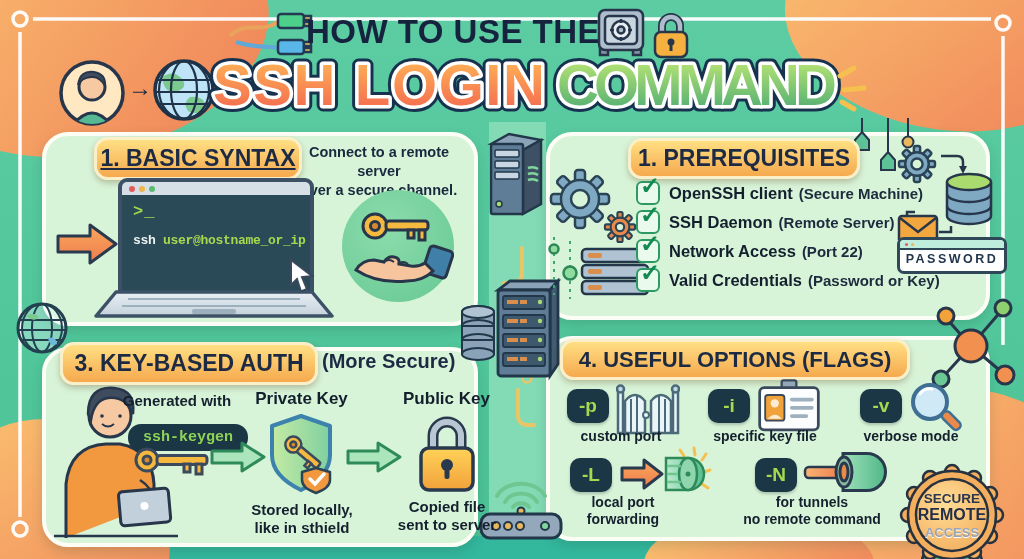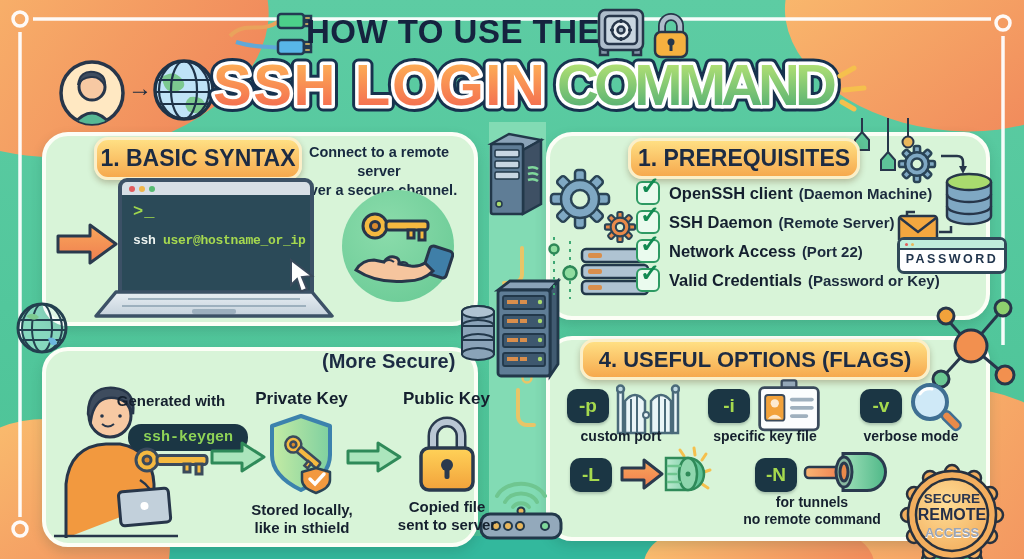--- a/index.html
+++ b/index.html
@@ -319,21 +319,21 @@
     <g stroke="#27364A" stroke-width="2">
       <line x1="12" y1="0" x2="12" y2="14"></line>
       <line x1="38" y1="0" x2="38" y2="34"></line>
       <line x1="58" y1="0" x2="58" y2="18"></line>
       <path d="M12,14 l7,8 v10 h-14 v-10 Z" fill="#5EC498"></path>
       <path d="M38,34 l7,8 v10 h-14 v-10 Z" fill="#5EC498"></path>
       <circle cx="58" cy="24" r="5.5" fill="#E9B75C"></circle>
     </g>
   </svg>
 
-  <div class="badge" style="left:94px;top:137px;width:202px;height:37px;font-size:23px;">1. BASIC SYNTAX</div>
+  <div class="badge" style="left:94px;top:137px;width:202px;height:37px;font-size:23px;text-decoration:underline;">1. BASIC SYNTAX</div>
   <div class="desc" style="left:292px;top:143px;width:174px;">
     <div>Connect to a remote server</div>
     <div>over a secure channel.</div>
   </div>
 
   <svg class="abs" style="left:56px;top:220px" width="64" height="48" viewBox="0 0 64 48">
     <defs>
         <linearGradient id="oa" x1="0" y1="0" x2="0" y2="1">
       <stop offset="0" stop-color="#F9A75B"></stop>
           <stop offset="1" stop-color="#EF7D4F"></stop>
@@ -430,21 +430,21 @@
         <circle cx="94" cy="122.5" r="2.5"></circle>
     </g>
   </svg>
 
   <div class="checklist">
     <div class="checkrow">
       <div class="checkbox">
           <span>✓</span>
         </div>
       <span class="lbl">OpenSSH client</span>
-      <span class="note">(Daemon Machine)</span>
+      <span class="note">(Secure Machine)</span>
     </div>
     <div class="checkrow">
       <div class="checkbox">
           <span>✓</span>
         </div>
       <span class="lbl">SSH Daemon</span>
       <span class="note">(Remote Server)</span>
     </div>
     <div class="checkrow">
       <div class="checkbox">
@@ -488,40 +488,41 @@
   </svg>
 
   <div class="pwbox">
     <div class="bar">
         <i></i>
         <i></i>
       </div>
     <div class="txt">PASSWORD</div>
   </div>
 
+  <div class="badge" style="left:60px;top:342px;width:252px;height:37px;font-size:23px;">3. KEY-BASED AUTH</div>
   <div class="badge-suffix" style="left:322px;top:350px;font-size:20px;">(More Secure)</div>
 
   <svg class="abs" style="left:44px;top:372px" width="140" height="168" viewBox="0 0 140 168">
     <g stroke="#27364A" stroke-width="3">
       <circle cx="66" cy="44" r="21" fill="#F7C9A3"></circle>
       <path d="M44,42 Q44,14 70,16 Q92,18 89,42 Q82,24 64,26 Q50,28 47,48 Z" fill="#3E4C5E" stroke-width="2.5"></path>
       <path d="M58,52 q6,5 12,0" fill="none" stroke-width="2"></path>
       <circle cx="58" cy="44" r="1.8" fill="#27364A" stroke="none"></circle>
       <circle cx="76" cy="44" r="1.8" fill="#27364A" stroke="none"></circle>
       <path d="M22,166 V112 Q26,74 62,72 L76,72 Q108,78 110,112 L110,132" fill="#F2993F"></path>
       <path d="M96,108 q16,10 12,26 l-14,10" fill="#F2993F" stroke-width="2.5"></path>
       <g transform="rotate(-5 100 140)">
         <rect x="76" y="118" width="50" height="34" rx="4" fill="#C2D0DB"></rect>
         <circle cx="101" cy="134" r="4" fill="#FFFFFF" stroke="none"></circle>
       </g>
     </g>
     <line x1="10" y1="164" x2="134" y2="164" stroke="#27364A" stroke-width="2.5"></line>
   </svg>
 
-  <div class="smallcap" style="left:108px;top:392px;width:126px;font-size:15px;">Generated with</div>
+  <div class="smallcap" style="left:114px;top:392px;width:126px;font-size:15px;">Generated with</div>
   <div class="keygen-pill">ssh-keygen</div>
   <svg class="abs" style="left:132px;top:442px" width="88" height="36" viewBox="0 0 88 36">
     <g stroke="#3A4A5C" stroke-width="3">
       <circle cx="15" cy="18" r="11" fill="#F5B940"></circle>
       <rect x="25" y="13.5" width="50" height="9" rx="3" fill="#F5B940"></rect>
       <rect x="52" y="22" width="6" height="8" fill="#F5B940"></rect>
       <rect x="64" y="22" width="6" height="10" fill="#F5B940"></rect>
       <circle cx="15" cy="18" r="4" fill="#D88A2E"></circle>
     </g>
   </svg>
@@ -568,21 +569,21 @@
     <path d="M16,36 V22 a14,14 0 0 1 28,0 V36" fill="none" stroke="#B9C7D4" stroke-width="6"></path>
     <rect x="4" y="34" width="52" height="42" rx="8" fill="url(#pl)" stroke="#2A3A4E" stroke-width="3.5"></rect>
     <circle cx="30" cy="51" r="6" fill="#2A3A4E"></circle>
       <rect x="27.5" y="54" width="5" height="11" rx="2" fill="#2A3A4E"></rect>
   </svg>
   <div class="smallcap" style="left:388px;top:498px;width:118px;font-size:15px;">
     <div>Copied file</div>
     <div>sent to server</div>
   </div>
 
-  <div class="badge" style="left:580px;top:339px;width:344px;height:35px;font-size:22px;">4. USEFUL OPTIONS (FLAGS)</div>
+  <div class="badge" style="left:560px;top:339px;width:344px;height:35px;font-size:22px;">4. USEFUL OPTIONS (FLAGS)</div>
 
   <div class="flagchip" style="left:567px;top:389px;">-p</div>
   <svg class="abs" style="left:616px;top:381px" width="64" height="54" viewBox="0 0 64 54">
     <g stroke="#4A6A7A" stroke-width="2.5" fill="#E9F5F8">
       <rect x="2" y="10" width="5" height="42"></rect>
         <circle cx="4.5" cy="8" r="3.5" fill="#BFD9E2"></circle>
       <rect x="57" y="10" width="5" height="42"></rect>
         <circle cx="59.5" cy="8" r="3.5" fill="#BFD9E2"></circle>
       <path d="M9,20 Q19,8 29,20 V52 H9 Z"></path>
       <path d="M35,20 Q45,8 55,20 V52 H35 Z"></path>
@@ -638,20 +639,24 @@
       <path d="M48,14 h22 a16,16 0 0 1 0,32 h-22 Z" fill="url(#tn1)"></path>
       <ellipse cx="70" cy="30" rx="9" ry="16" fill="#8FD6AE"></ellipse>
     </g>
     <g stroke="#6FC690" stroke-width="2.5" stroke-linecap="round">
       <line x1="50" y1="22" x2="62" y2="22"></line>
         <line x1="50" y1="30" x2="58" y2="30"></line>
         <line x1="50" y1="38" x2="62" y2="38"></line>
     </g>
     <circle cx="70" cy="30" r="2.5" fill="#2F8A59"></circle>
   </svg>
+  <div class="flaglabel" style="left:562px;top:494px;width:122px;">
+    <div>local port</div>
+    <div>forwarding</div>
+  </div>
 
   <div class="flagchip" style="left:755px;top:458px;">-N</div>
   <svg class="abs" style="left:803px;top:450px" width="86" height="48" viewBox="0 0 86 48">
     <defs>
       <linearGradient id="bm" x1="0" y1="0" x2="1" y2="0">
         <stop offset="0" stop-color="#F9B573"></stop>
           <stop offset="1" stop-color="#EF7D4F"></stop>
         </linearGradient>
       <linearGradient id="tn2" x1="0" y1="0" x2="1" y2="0">
         <stop offset="0" stop-color="#9FE0B9"></stop>

